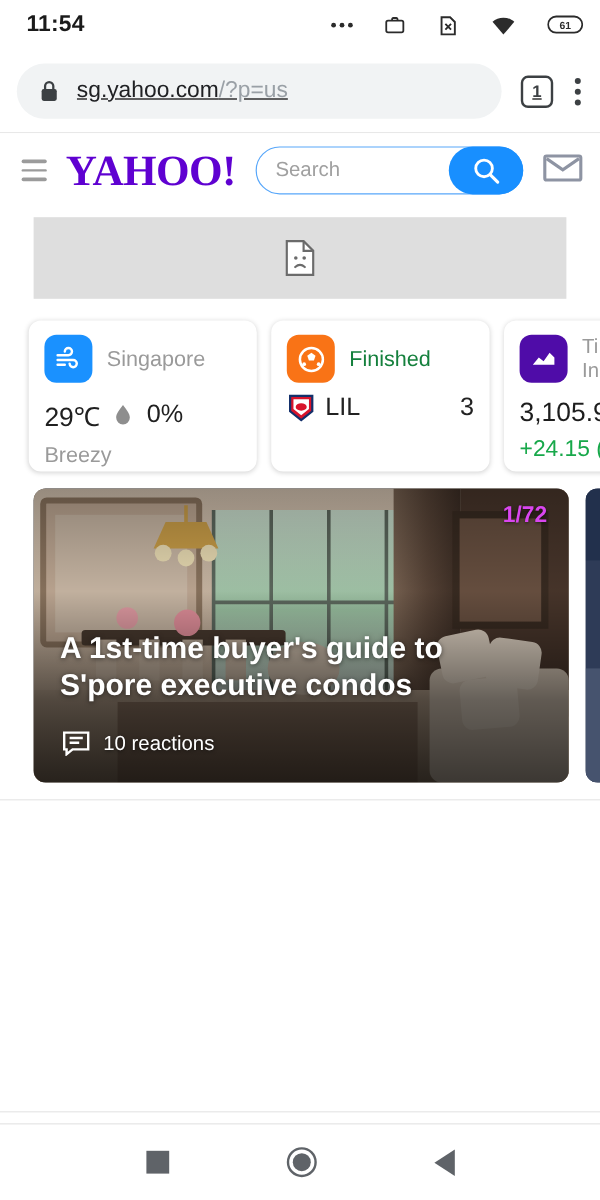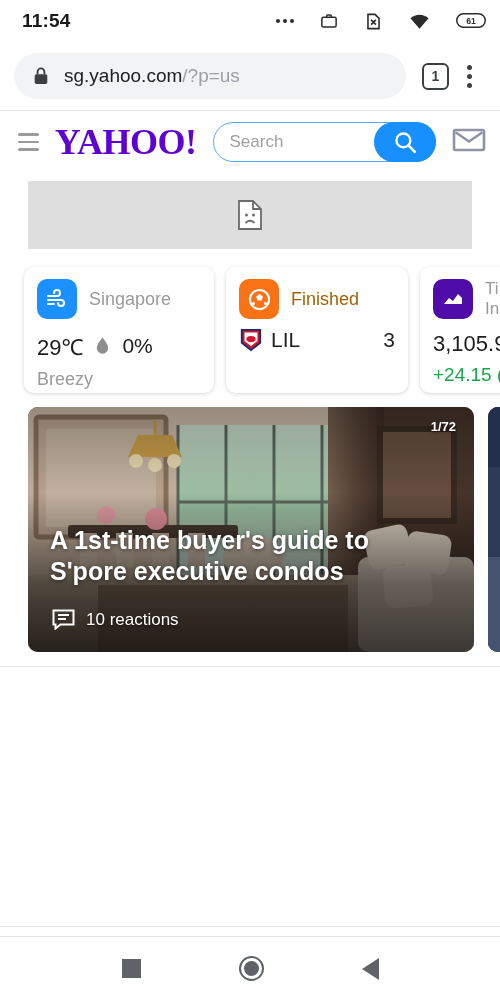--- a/index.html
+++ b/index.html
@@ -20,21 +20,21 @@
   }
   .status-time { font-size: 19px; font-weight: 700; color: #1a1a1a; letter-spacing: .2px; }
   .status-icons { display: flex; gap: 26px; }
   .dots3 { display: flex; gap: 3px; align-items: center; }
   .dots3 i { width: 4px; height: 4px; border-radius: 50%; background: #2b2b2b; display: block; }
 
   
   .urlbar-row {
     height: 68px; flex: 0 0 68px;
     display: flex; align-items: center; gap: 0;
-    padding: 0 22px 0 14px; background: #fff;
+    padding: 0 10px 0 14px; background: #fff; text-decoration: underline;
   }
   .omnibox {
     flex: 1 1 auto; height: 46px; border-radius: 23px; background: #f1f3f4;
     display: flex; align-items: center; padding: 0 18px; gap: 14px;
     min-width: 0;
   }
   .url-text { font-size: 19px; color: #202124; white-space: nowrap; overflow: hidden; }
   .url-text .path { color: #9aa0a6; }
   .tabcount {
     width: 27px; height: 27px; border: 2.4px solid #3c4043; border-radius: 6px;
@@ -93,21 +93,21 @@
   }
   .card.weather { width: 190px; }
   .card.sports  { width: 182px; }
   .card.finance { width: 182px; }
   .card-top { display: flex; align-items: center; gap: 12px; }
   .tile { width: 40px; height: 40px; border-radius: 10px; display:flex; align-items:center; justify-content:center; flex:0 0 40px; }
   .tile.blue   { background: #1a91ff; }
   .tile.orange { background: #f97316; }
   .tile.purple { background: #4f0ca8; }
   .card-head-text { font-size: 18px; color: #9a9a9a; white-space: nowrap; }
-  .card-head-text.dark { color: #a16207; text-align: right; }
+  .card-head-text.dark { color: #15803d; text-align: right; }
   .card-head-2line { font-size: 17px; color: #9a9a9a; line-height: 1.18; }
 
   .wx-row { display: flex; align-items: center; gap: 12px; margin-top: 12px; }
   .wx-temp { font-size: 22px; color: #202020; }
   .wx-pct  { font-size: 21px; color: #202020; }
   .wx-desc { font-size: 18px; color: #9a9a9a; margin-top: 8px; }
 
   .score-row { display: flex; align-items: center; margin-top: 9px; gap: 8px; }
   .score-row .crest { width: 24px; height: 24px; flex: 0 0 24px; }
   .score-row .abbr { font-size: 21px; color: #222; flex: 1 1 auto; }
@@ -123,22 +123,22 @@
     position: relative; flex: 0 0 auto; width: 446px; height: 245px;
     border-radius: 10px; overflow: hidden; background: #2a241f;
   }
   .acard.next { width: 60px; background: #2b3550; }
   .acard .photo { position: absolute; inset: 0; }
   .acard .scrim {
     position: absolute; inset: 0;
     background: linear-gradient(to bottom, rgba(0,0,0,.30) 0%, rgba(0,0,0,.06) 35%, rgba(0,0,0,.55) 72%, rgba(0,0,0,.72) 100%);
   }
   .counter {
-    position: absolute; top: 12px; right: 18px; color: #ffffff;
-    font-size: 13px; font-weight: 600; text-shadow: 0 1px 3px rgba(0,0,0,.6);
+    position: absolute; top: 12px; right: 18px; color: #d946ef;
+    font-size: 19px; font-weight: 600; text-shadow: 0 1px 3px rgba(0,0,0,.6);
   }
   .atitle {
     position: absolute; left: 22px; right: 30px; bottom: 66px;
     color: #fff; font-size: 25px; font-weight: 700; line-height: 1.22;
     text-shadow: 0 1px 4px rgba(0,0,0,.55);
   }
   .reactions {
     position: absolute; left: 24px; bottom: 22px; display: flex; align-items: center; gap: 11px;
     color: #fff; font-size: 17px; text-shadow: 0 1px 3px rgba(0,0,0,.55);
   }

